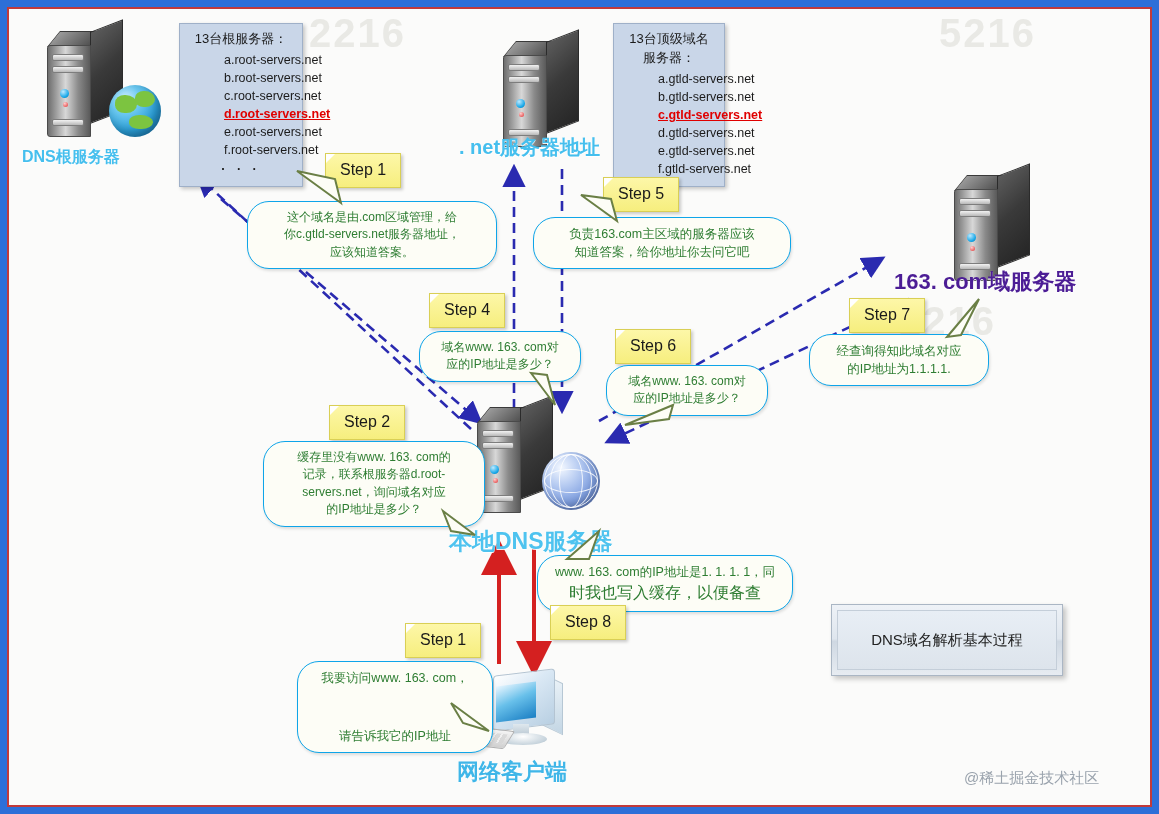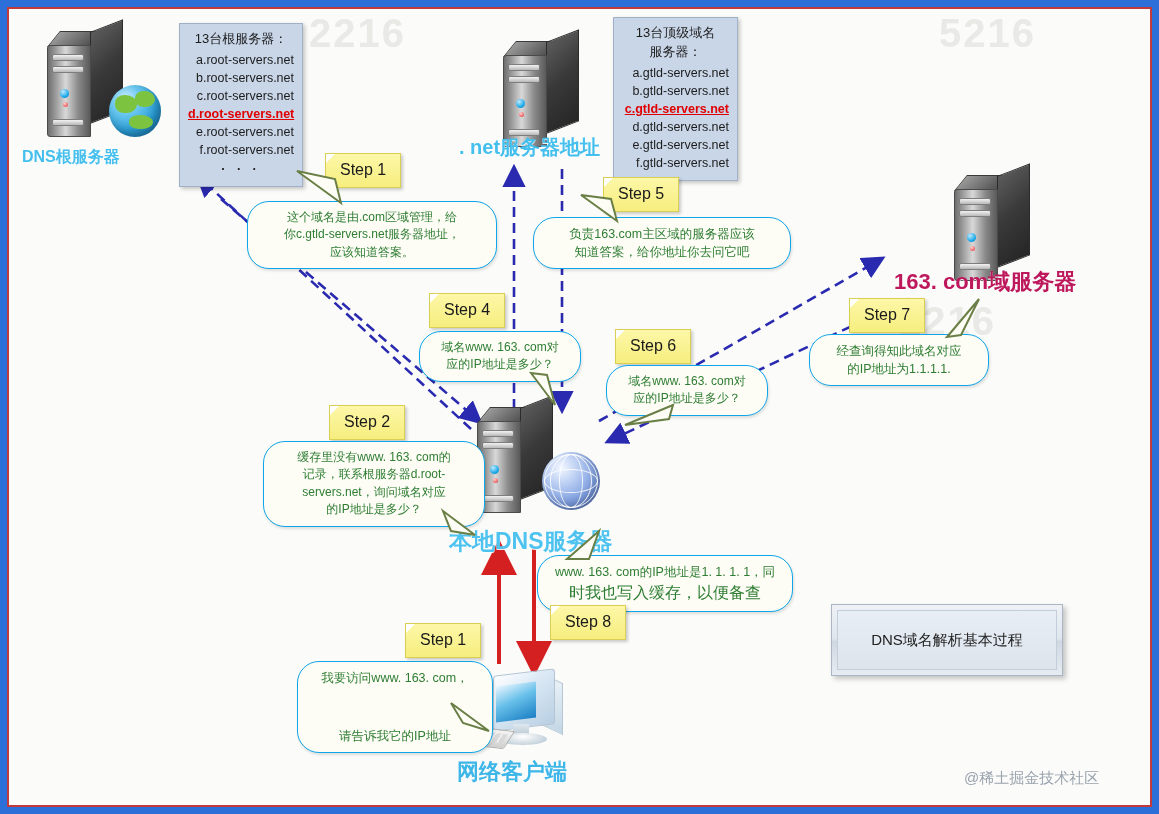--- a/index.html
+++ b/index.html
@@ -136,34 +136,34 @@
     background:#c9d6e8;
     border:1px solid #9fb0c8;
     box-shadow:2px 2px 4px rgba(0,0,0,.22);
     padding:6px 8px 8px 8px;
     box-sizing:border-box;
     font-size:12.5px;
     color:#1b1b1b;
     line-height:1.45;
   }
   .nsbox .nstitle{font-size:13px;text-align:center;margin-bottom:2px;white-space:pre-line;}
-  .nsbox .nsrow{text-align:right;white-space:nowrap;}
+  .nsbox .nsrow{text-align:right;white-space:nowrap;margin-left:36px;}
   .nsbox .nsrow.hl{
     color:#e00000;font-weight:bold;text-decoration:underline;
   }
   .nsbox .dots{text-align:center;letter-spacing:4px;font-weight:bold;}
 
   
   .caption{
     position:absolute;white-space:nowrap;font-weight:bold;
     color:#4ec3ef;
     text-shadow:0 1px 0 rgba(255,255,255,.9);
   }
   .caption.cy{color:#45bfee;}
-  .caption.blue2{color:#be185d;text-align:right;}
+  .caption.blue2{color:#4c1d95;text-align:right;}
 
   
   .steptag{
     position:absolute;
     background:linear-gradient(to bottom,#fdf7a8,#f6ee7e);
     border:1px solid #d9cf55;
     box-shadow:2px 2px 3px rgba(0,0,0,.2);
     font-size:16px;color:#1a1a1a;
     padding:7px 14px 8px 14px;
     text-align:center;white-space:nowrap;
@@ -288,21 +288,21 @@
         <div class="side"></div>
         <div class="body"></div>
       <div class="slot s1"></div>
         <div class="slot s2"></div>
         <div class="slot s3"></div>
       <div class="led-b"></div>
         <div class="led-r"></div>
     </div>
     <div class="caption cy" style="left:450px;top:125px;font-size:20px;">. net服务器地址</div>
 
-    <div class="nsbox" style="left:604px;top:8px;width:125px;">
+    <div class="nsbox" style="left:604px;top:14px;width:112px;">
       <div class="nstitle">13台顶级域名
 服务器：</div>
       <div class="nsrow">a.gtld-servers.net</div>
       <div class="nsrow">b.gtld-servers.net</div>
       <div class="nsrow hl">c.gtld-servers.net</div>
       <div class="nsrow">d.gtld-servers.net</div>
       <div class="nsrow">e.gtld-servers.net</div>
       <div class="nsrow">f.gtld-servers.net</div>
     </div>
 

